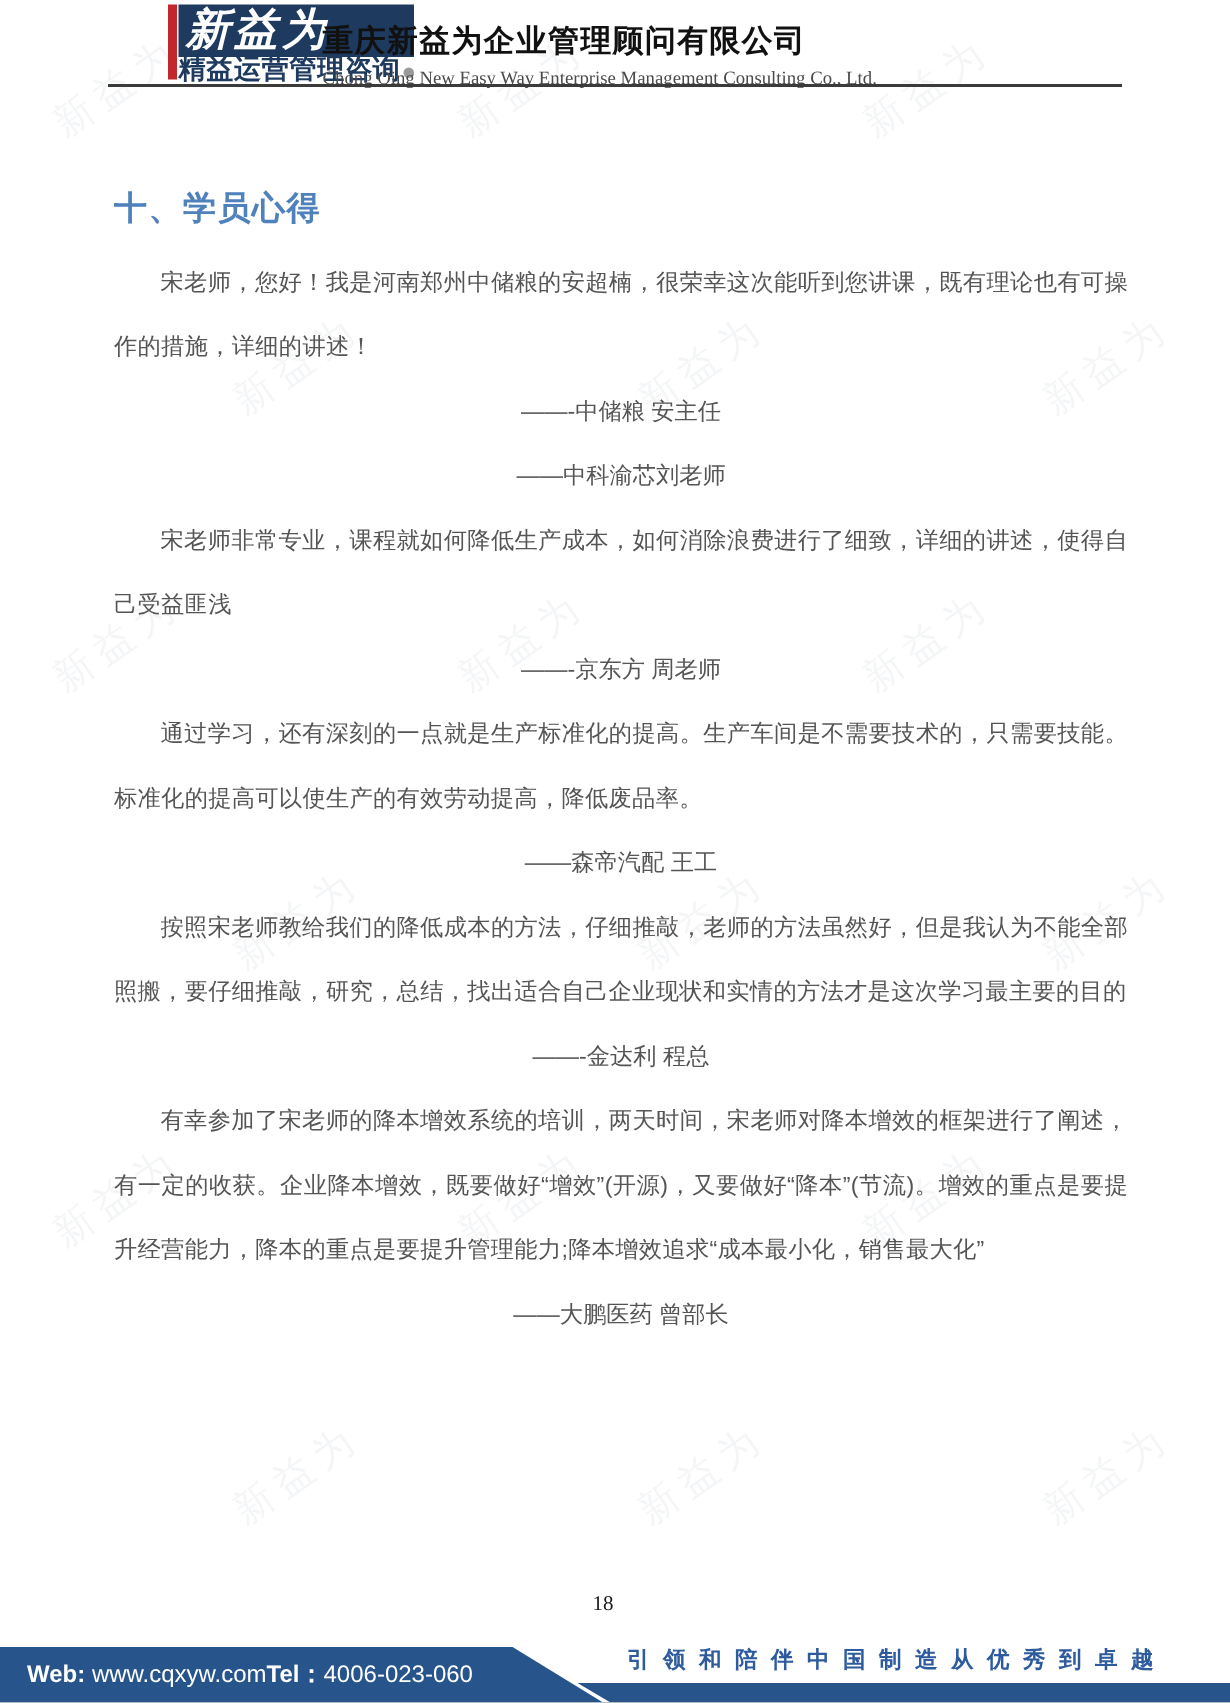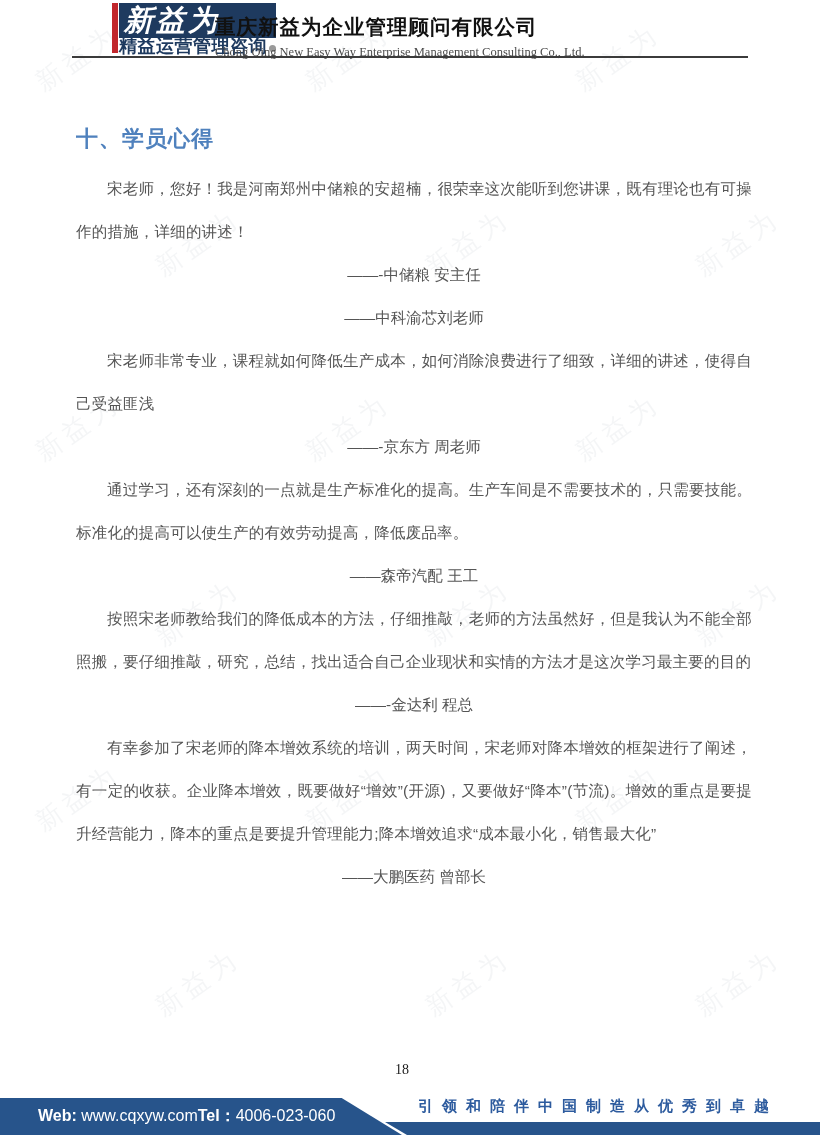--- a/index.html
+++ b/index.html
@@ -148,21 +148,21 @@
     position: absolute;
     left: 0;
     top: 1098px;
     width: 402px;
     height: 37px;
     background: #27548b;
     clip-path: polygon(0 0, 85% 0, 100% 100%, 0 100%);
     color: #ffffff;
     display: flex;
     align-items: center;
-    padding-left: 38px;
+    padding-left: 18px;
     font-size: 16px;
     white-space: nowrap;
   }
   #footer-left .b { font-weight: bold; }
   #footer-strip-right {
     position: absolute;
     left: 385px;
     right: 0;
     top: 1122px;
     height: 13px;

